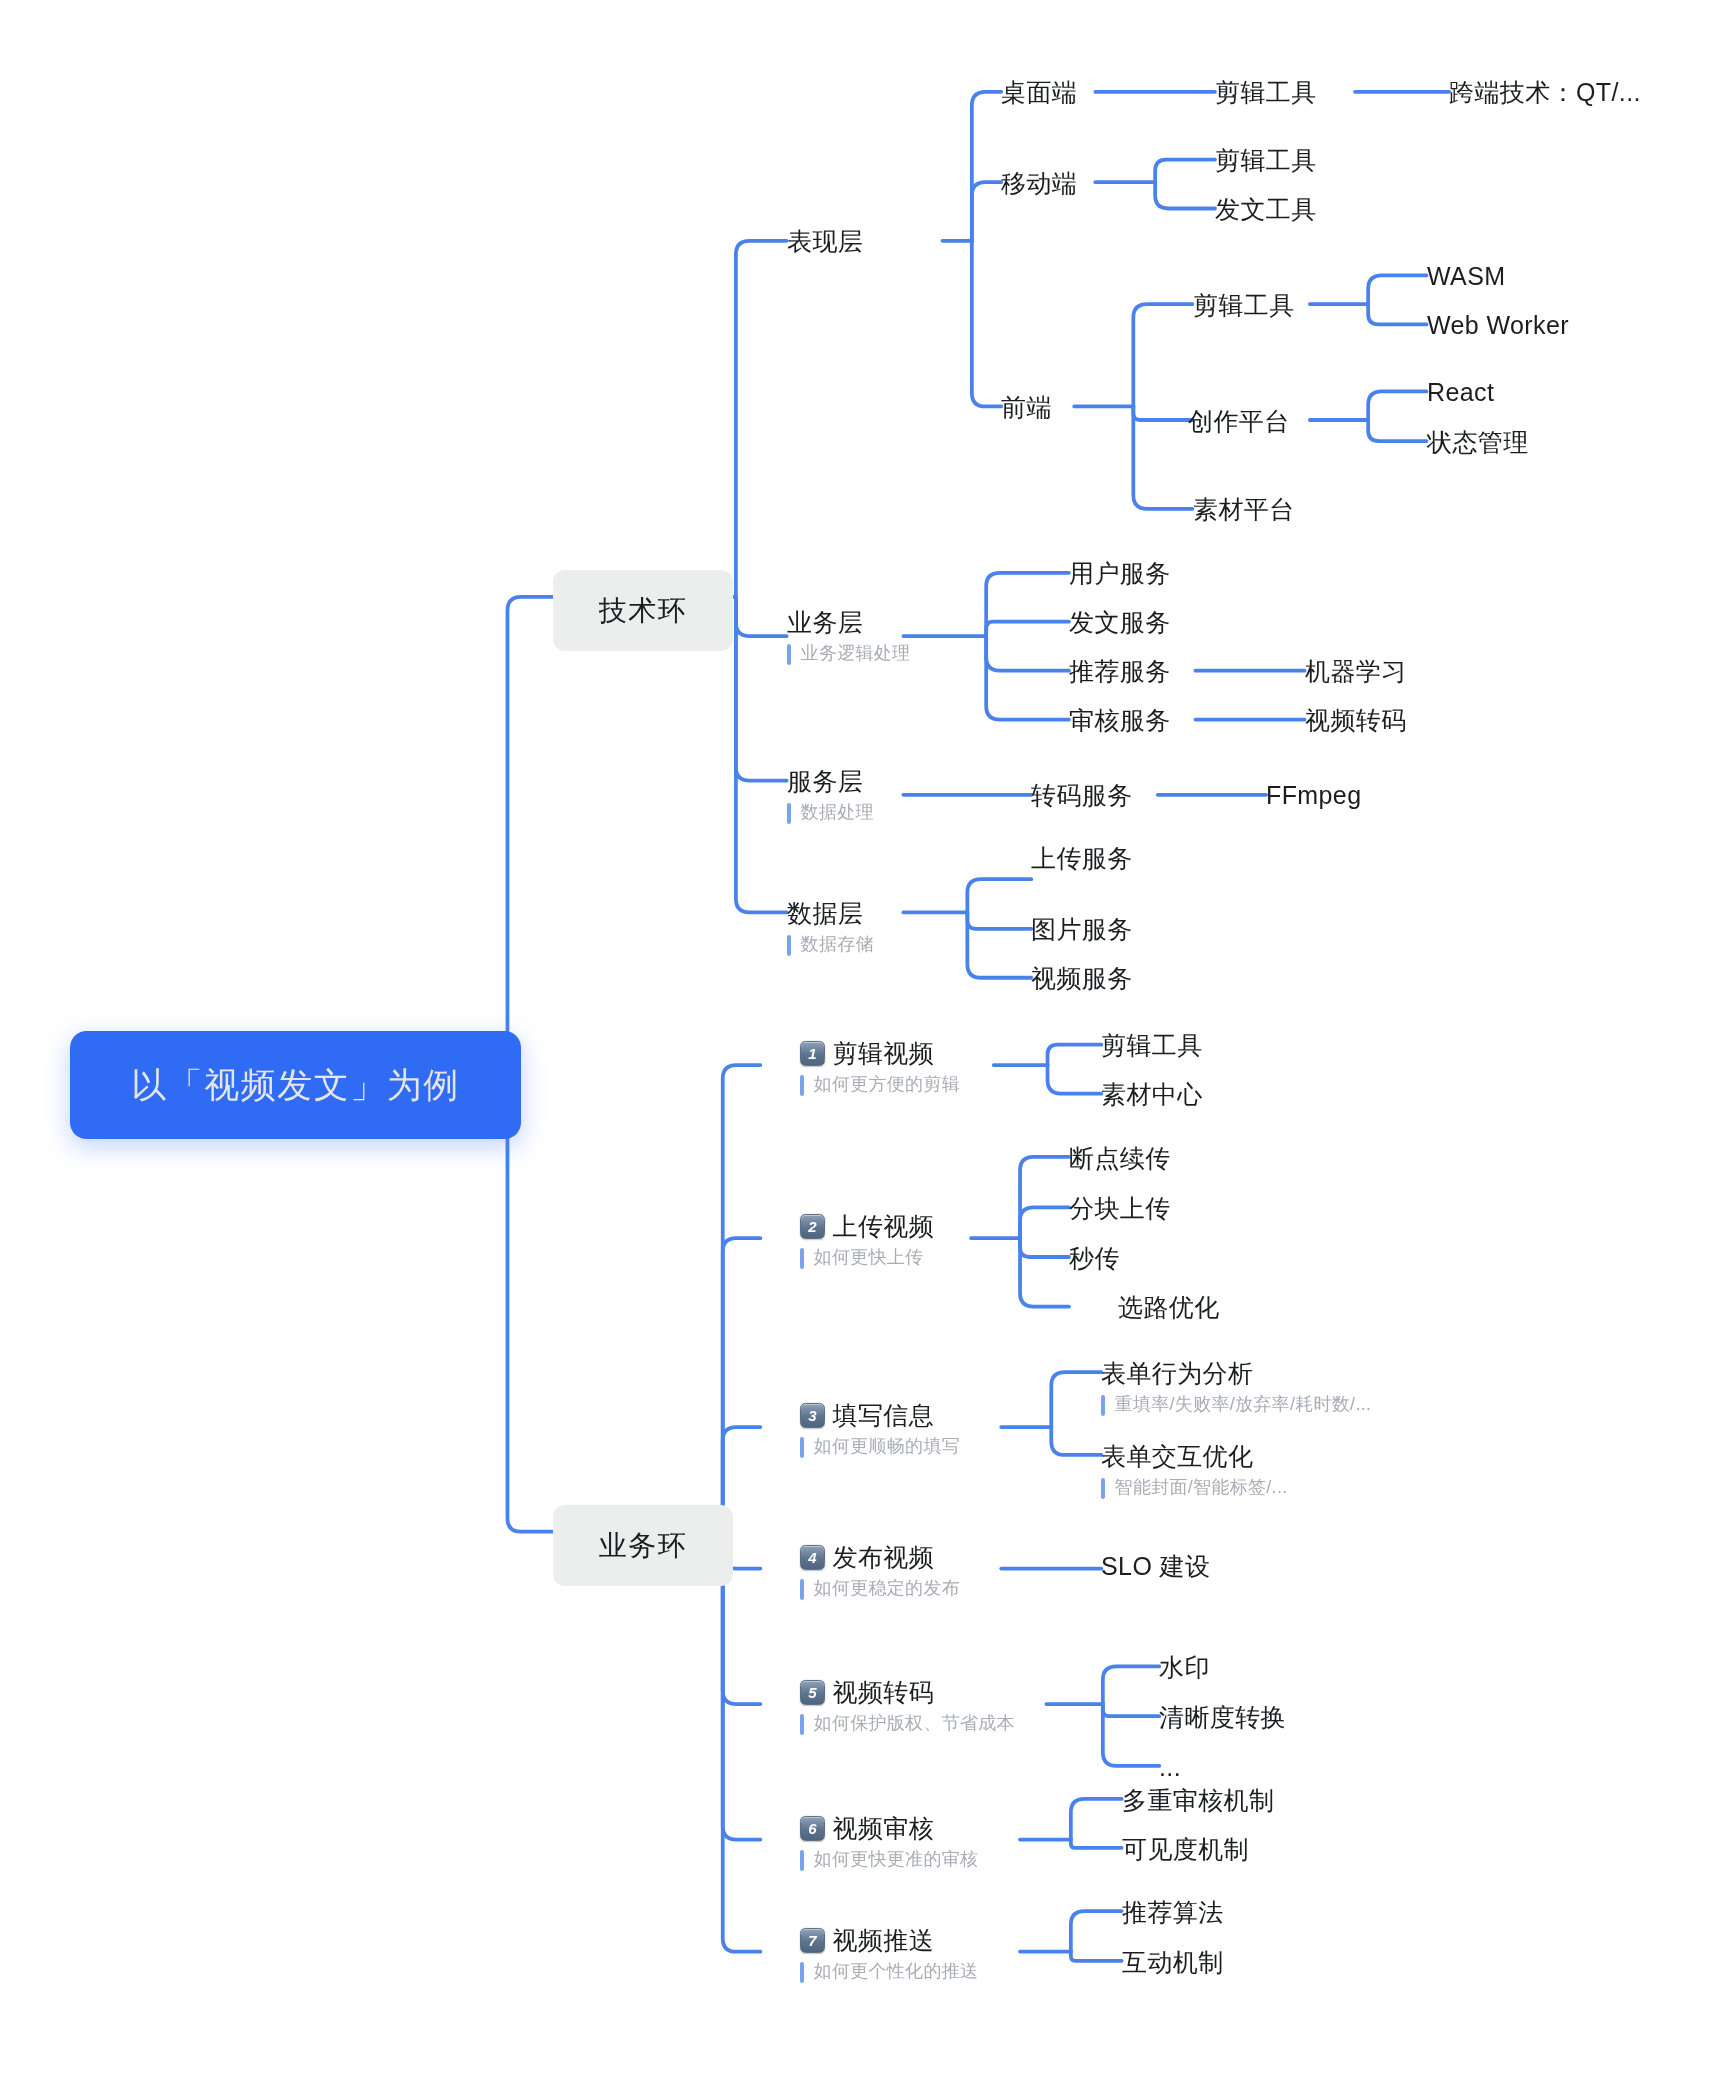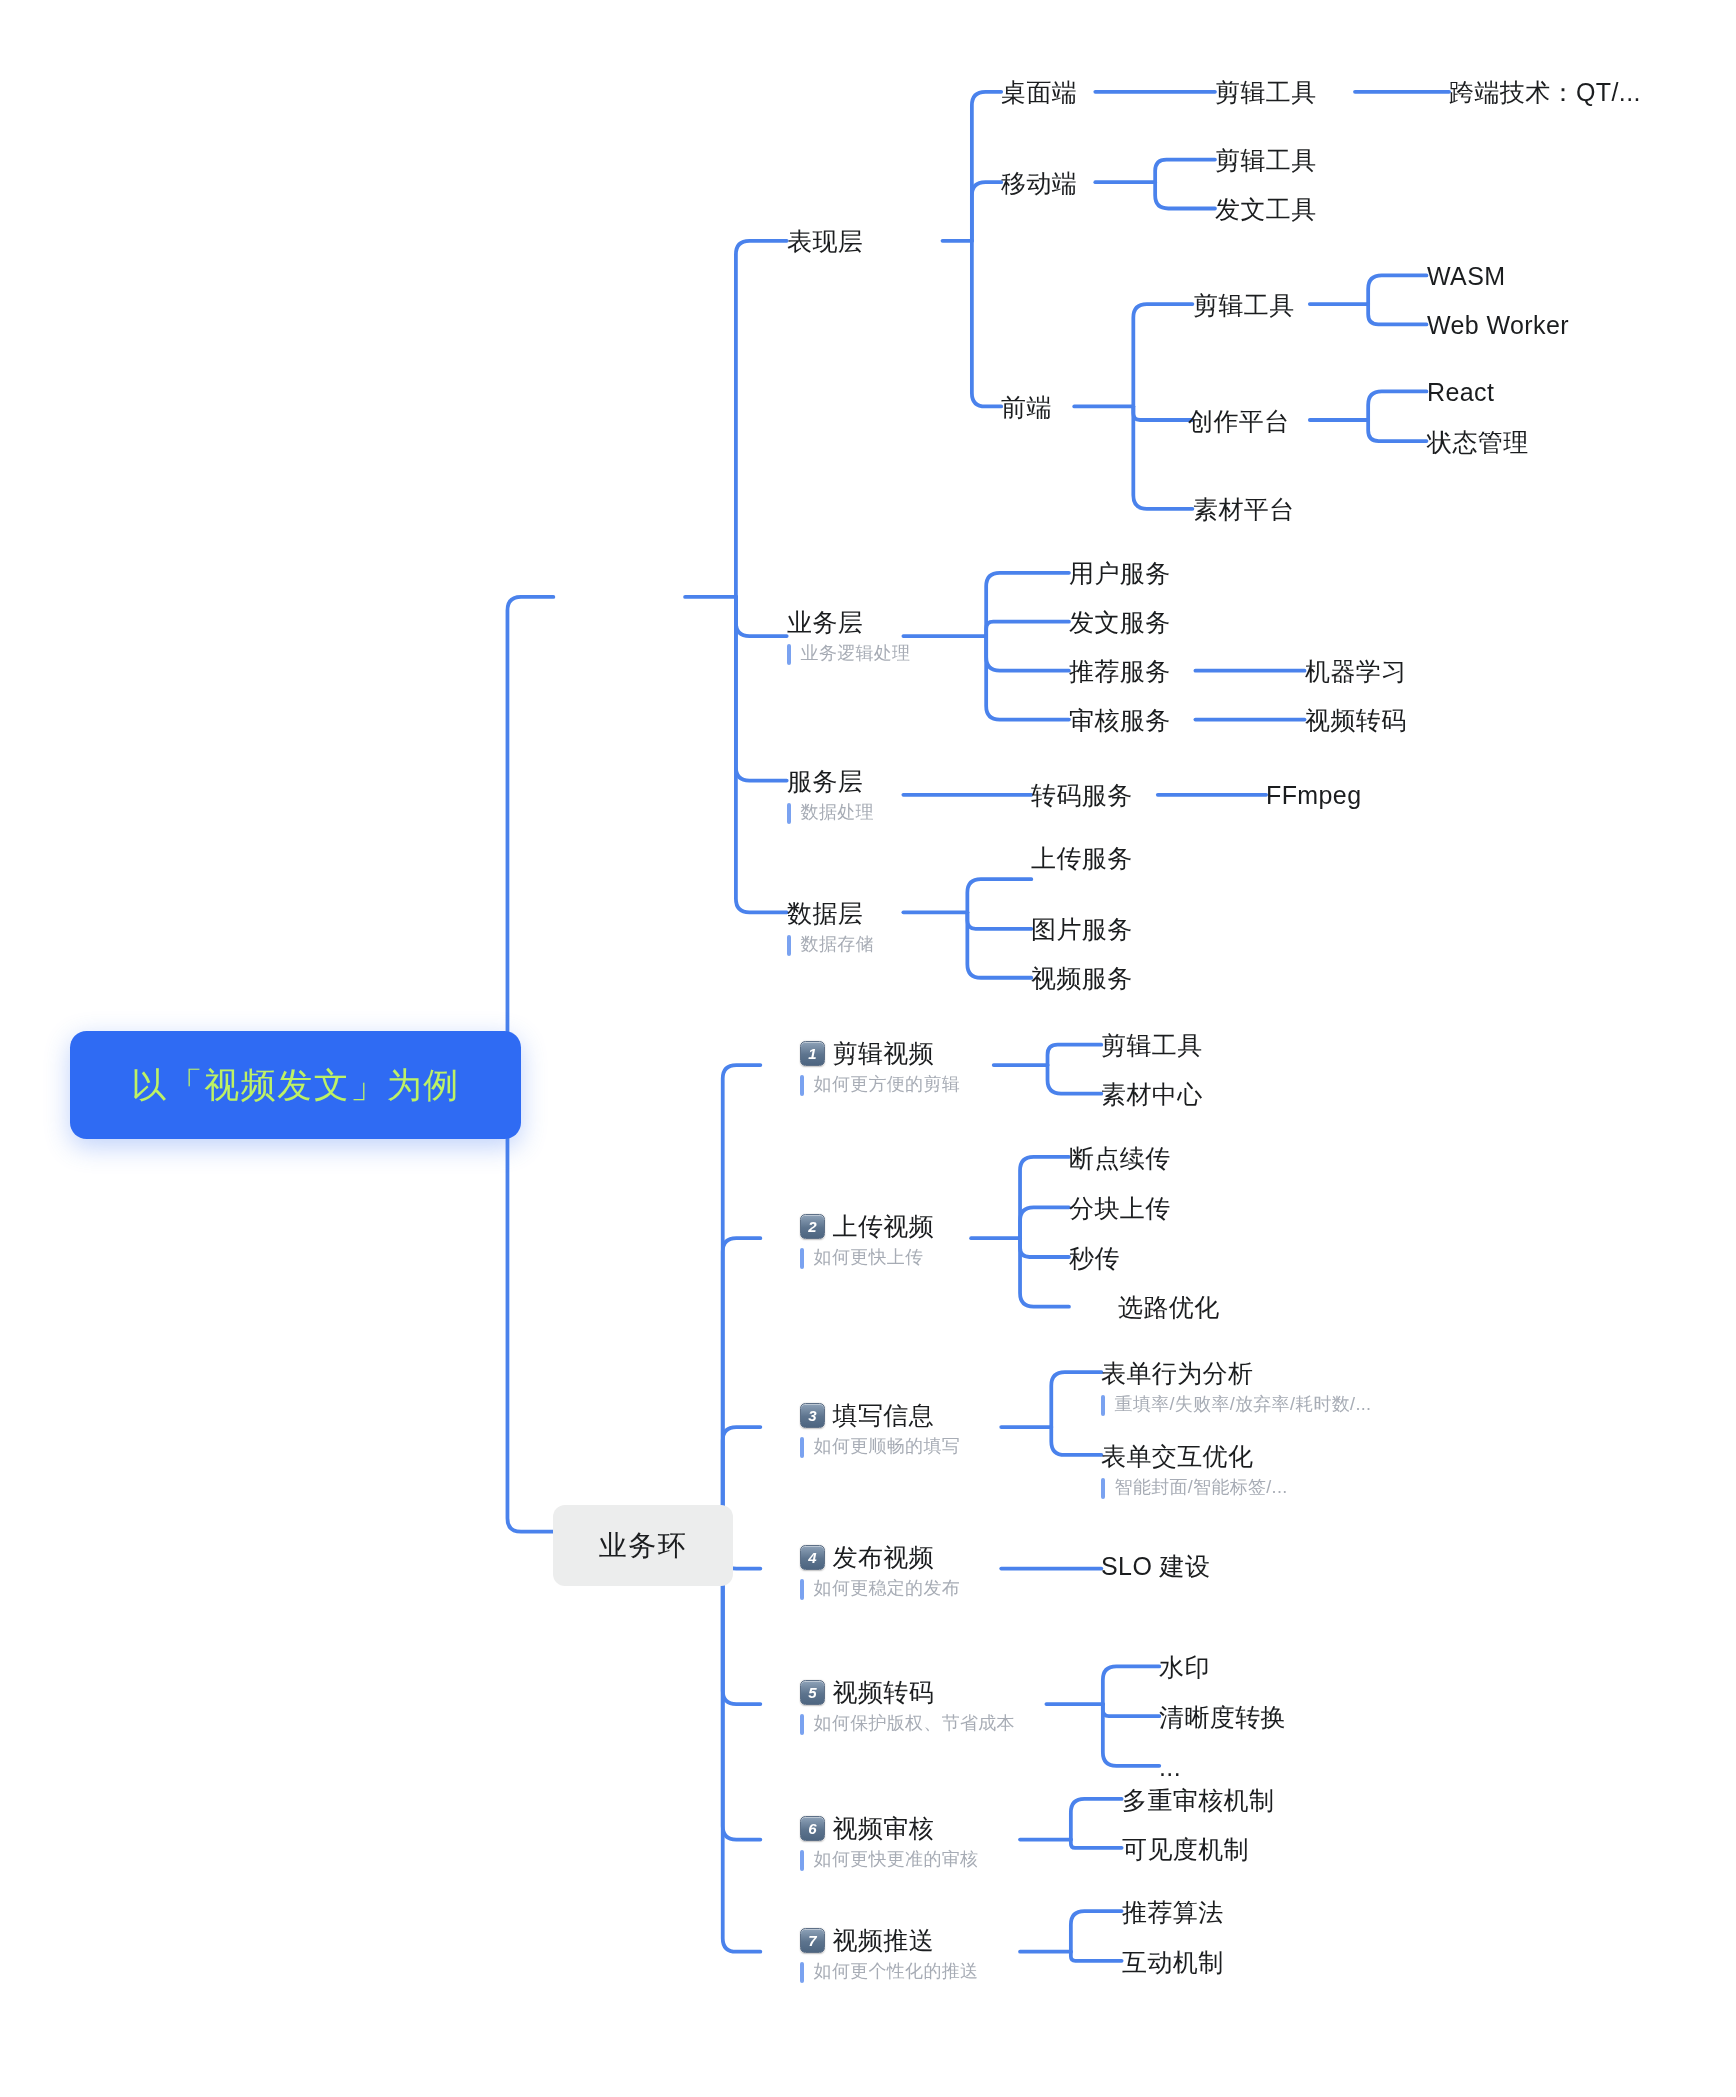--- a/index.html
+++ b/index.html
@@ -30,21 +30,21 @@
   }
   .node .title{
     display:flex;
     align-items:center;
     gap:7.5px;
     line-height:1.15;
   }
   
   .root{
     background:#2f6bf3;
-    color:#bef264;
+    color:#e5e5e5;
     border-radius:16.6px;
     padding:19.6px 30px;
     font-size:35px;
     letter-spacing:1.5px;
     box-shadow:0 7.5px 25.6px rgba(47,107,243,.30);
     justify-content:center;
     align-items:center;
   }
   
   .ring{
@@ -174,20 +174,23 @@
       <path d="M 1422.5 2444 V 2449.5 Q 1422.5 2455 1428 2455 H 1490" fill="none" stroke="#4a82ec" stroke-width="5" stroke-linecap="round" stroke-linejoin="round"></path>
       <path d="M 1355 2593 H 1422.5" fill="none" stroke="#4a82ec" stroke-width="5" stroke-linecap="round" stroke-linejoin="round"></path>
       <path d="M 1422.5 2593 V 2557 Q 1422.5 2539 1440.5 2539 H 1490" fill="none" stroke="#4a82ec" stroke-width="5" stroke-linecap="round" stroke-linejoin="round"></path>
       <path d="M 1422.5 2593 V 2599 Q 1422.5 2605 1428.5 2605 H 1490" fill="none" stroke="#4a82ec" stroke-width="5" stroke-linecap="round" stroke-linejoin="round"></path>
     </svg>
 
   <div class="node root" style="left:70px; top:1031px; width:391px; height:69px;">
     <span class="title">以「视频发文」为例</span>
   </div>
 
+  <div class="node ring" style="left:553px; top:570px; width:132px; height:54px;">
+    <span class="title">技术环</span>
+  </div>
 
   <div class="node ring" style="left:553px; top:1505px; width:132px; height:54px;">
     <span class="title">业务环</span>
   </div>
 
   <div class="node plain" style="left:787px; top:227px;">
     <span class="title">表现层</span>
   </div>
 
   <div class="node plain" style="left:787px; top:608px;">

